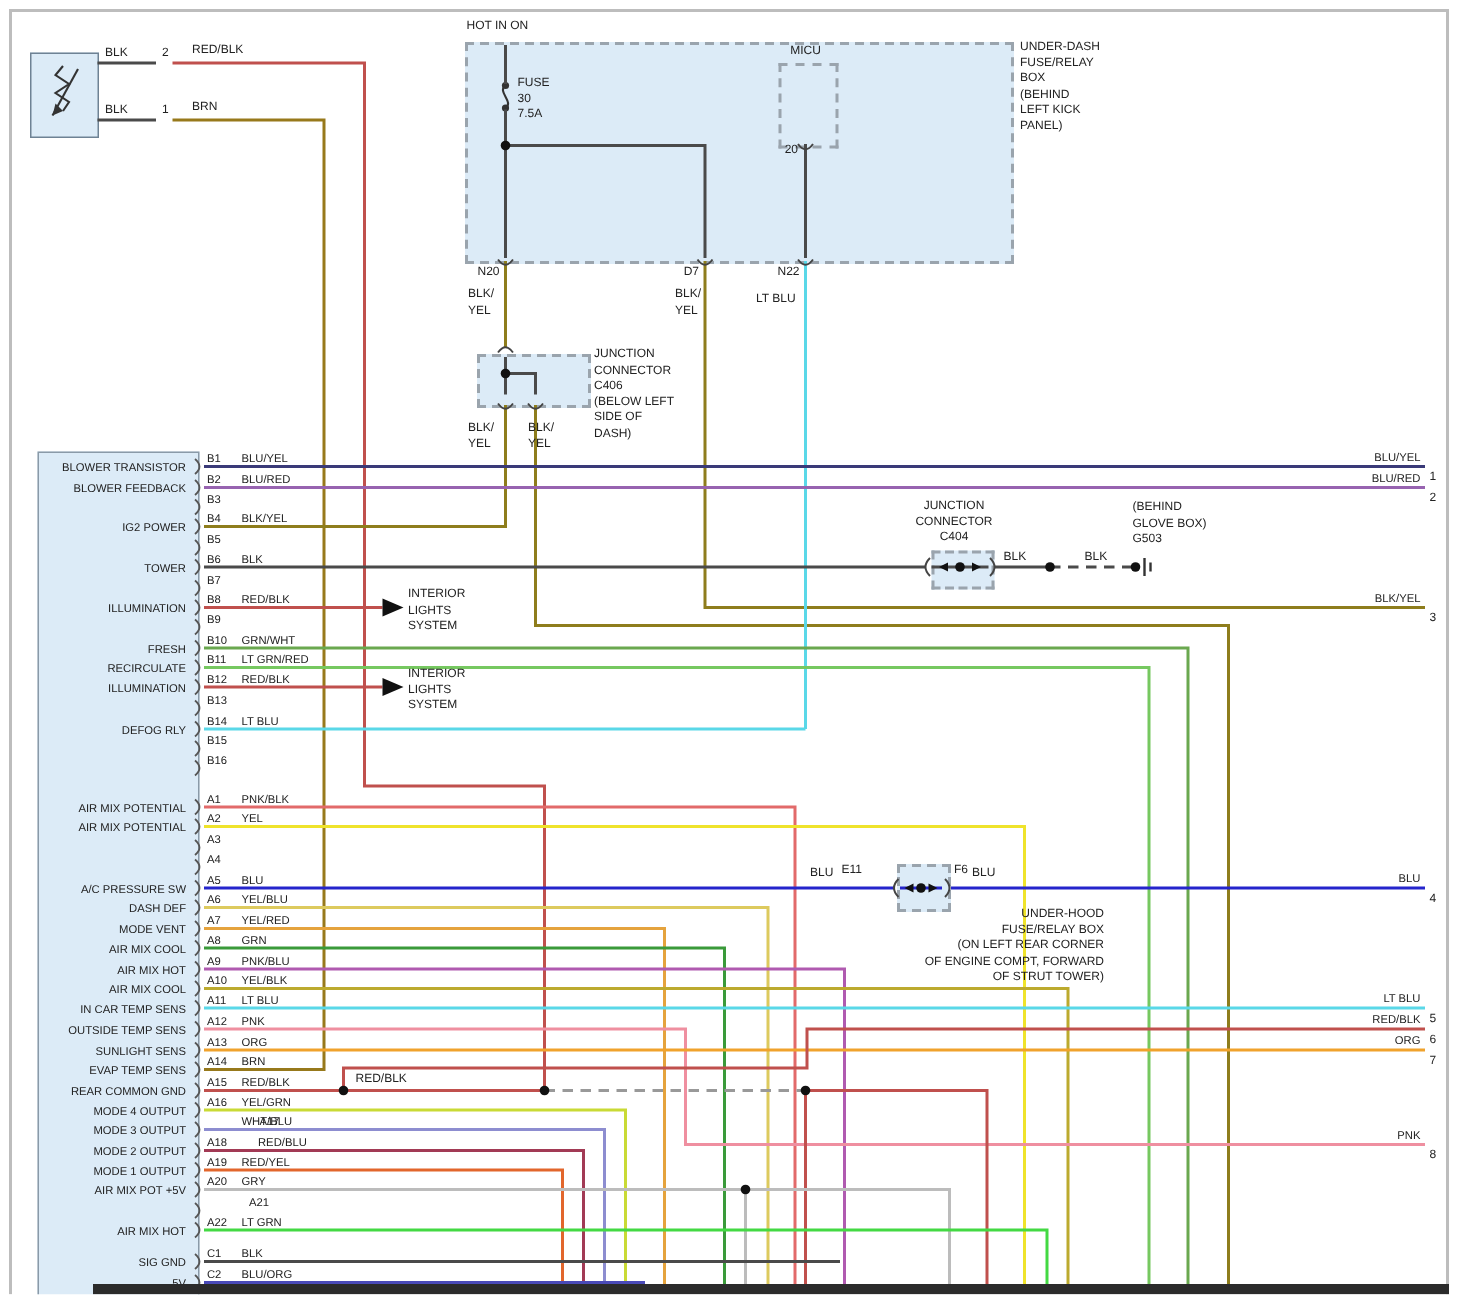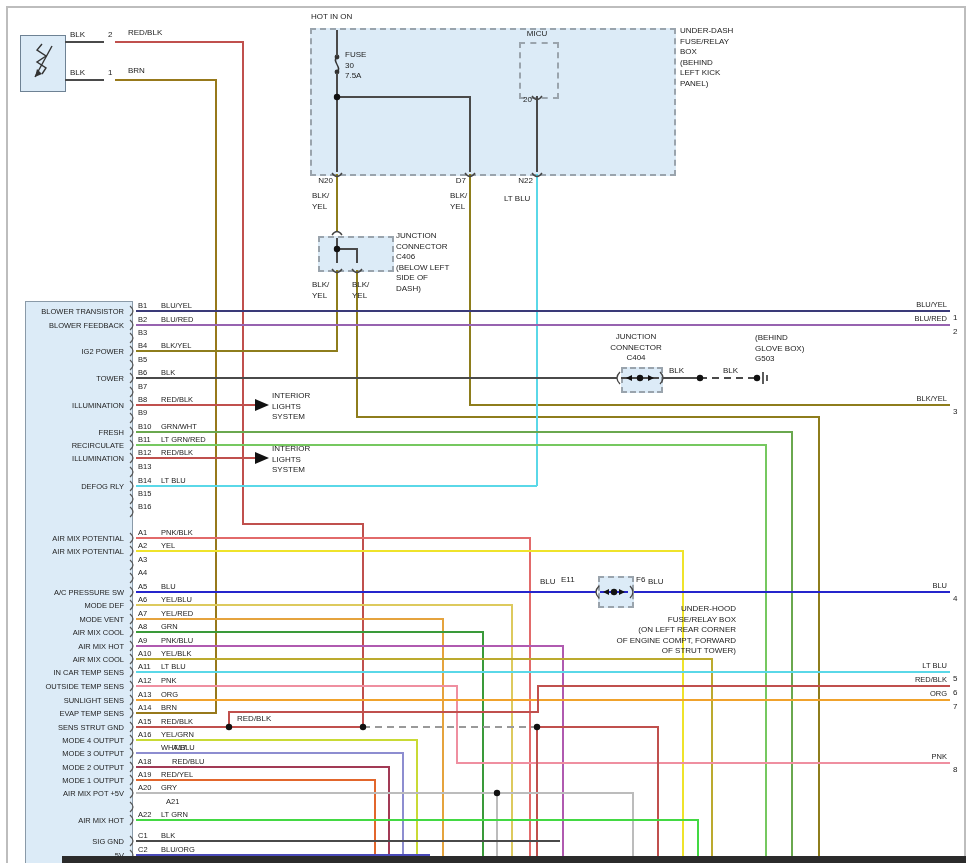--- a/index.html
+++ b/index.html
@@ -319,21 +319,21 @@
       <div class="t" style="left: 138px; top: 528px;">A1</div>
       <div class="t" style="left: 161px; top: 528px;">PNK/BLK</div>
       <div class="t" style="left: 30px; top: 547px; width: 94px; text-align: right;">AIR MIX POTENTIAL</div>
       <div class="t" style="left: 138px; top: 541px;">A2</div>
       <div class="t" style="left: 161px; top: 541px;">YEL</div>
       <div class="t" style="left: 138px; top: 555px;">A3</div>
       <div class="t" style="left: 138px; top: 568px;">A4</div>
       <div class="t" style="left: 30px; top: 588px; width: 94px; text-align: right;">A/C PRESSURE SW</div>
       <div class="t" style="left: 138px; top: 582px;">A5</div>
       <div class="t" style="left: 161px; top: 582px;">BLU</div>
-      <div class="t" style="left: 30px; top: 601px; width: 94px; text-align: right;">MODE DEF</div>
+      <div class="t" style="left: 30px; top: 601px; width: 94px; text-align: right;">DASH DEF</div>
       <div class="t" style="left: 138px; top: 595px;">A6</div>
       <div class="t" style="left: 161px; top: 595px;">YEL/BLU</div>
       <div class="t" style="left: 30px; top: 615px; width: 94px; text-align: right;">MODE VENT</div>
       <div class="t" style="left: 138px; top: 609px;">A7</div>
       <div class="t" style="left: 161px; top: 609px;">YEL/RED</div>
       <div class="t" style="left: 30px; top: 628px; width: 94px; text-align: right;">AIR MIX COOL</div>
       <div class="t" style="left: 138px; top: 622px;">A8</div>
       <div class="t" style="left: 161px; top: 622px;">GRN</div>
       <div class="t" style="left: 30px; top: 642px; width: 94px; text-align: right;">AIR MIX HOT</div>
       <div class="t" style="left: 138px; top: 636px;">A9</div>
@@ -346,21 +346,21 @@
       <div class="t" style="left: 161px; top: 662px;">LT BLU</div>
       <div class="t" style="left: 30px; top: 682px; width: 94px; text-align: right;">OUTSIDE TEMP SENS</div>
       <div class="t" style="left: 138px; top: 676px;">A12</div>
       <div class="t" style="left: 161px; top: 676px;">PNK</div>
       <div class="t" style="left: 30px; top: 696px; width: 94px; text-align: right;">SUNLIGHT SENS</div>
       <div class="t" style="left: 138px; top: 690px;">A13</div>
       <div class="t" style="left: 161px; top: 690px;">ORG</div>
       <div class="t" style="left: 30px; top: 709px; width: 94px; text-align: right;">EVAP TEMP SENS</div>
       <div class="t" style="left: 138px; top: 703px;">A14</div>
       <div class="t" style="left: 161px; top: 703px;">BRN</div>
-      <div class="t" style="left: 30px; top: 723px; width: 94px; text-align: right;">SENS STRUT GND</div>
+      <div class="t" style="left: 30px; top: 723px; width: 94px; text-align: right;">REAR COMMON GND</div>
       <div class="t" style="left: 138px; top: 717px;">A15</div>
       <div class="t" style="left: 161px; top: 717px;">RED/BLK</div>
       <div class="t" style="left: 30px; top: 736px; width: 94px; text-align: right;">MODE 4 OUTPUT</div>
       <div class="t" style="left: 138px; top: 730px;">A16</div>
       <div class="t" style="left: 161px; top: 730px;">YEL/GRN</div>
       <div class="t" style="left: 30px; top: 749px; width: 94px; text-align: right;">MODE 3 OUTPUT</div>
       <div class="t" style="left: 138px; top: 743px; margin-left: 35px;">A17</div>
       <div class="t" style="left: 161px; top: 743px;">WHT/BLU</div>
       <div class="t" style="left: 30px; top: 763px; width: 94px; text-align: right;">MODE 2 OUTPUT</div>
       <div class="t" style="left: 138px; top: 757px;">A18</div>

